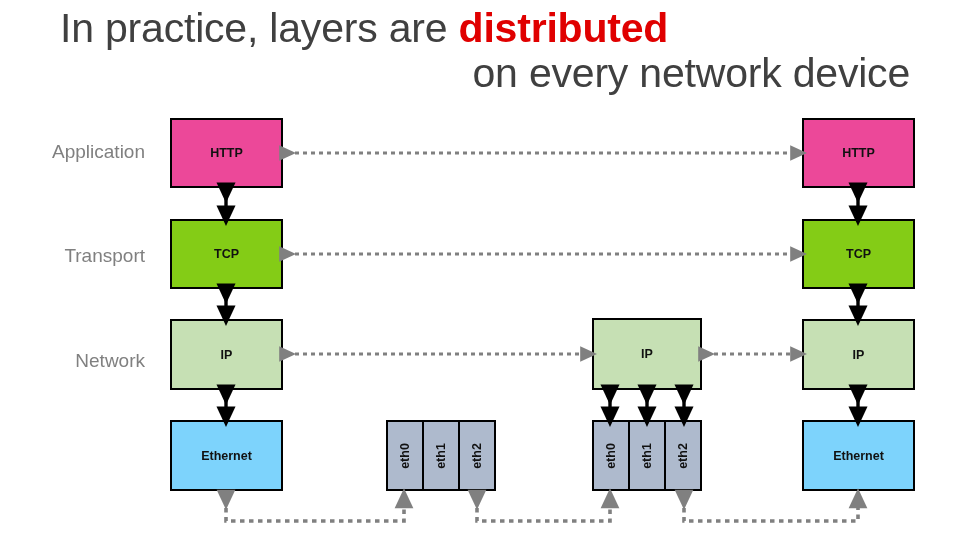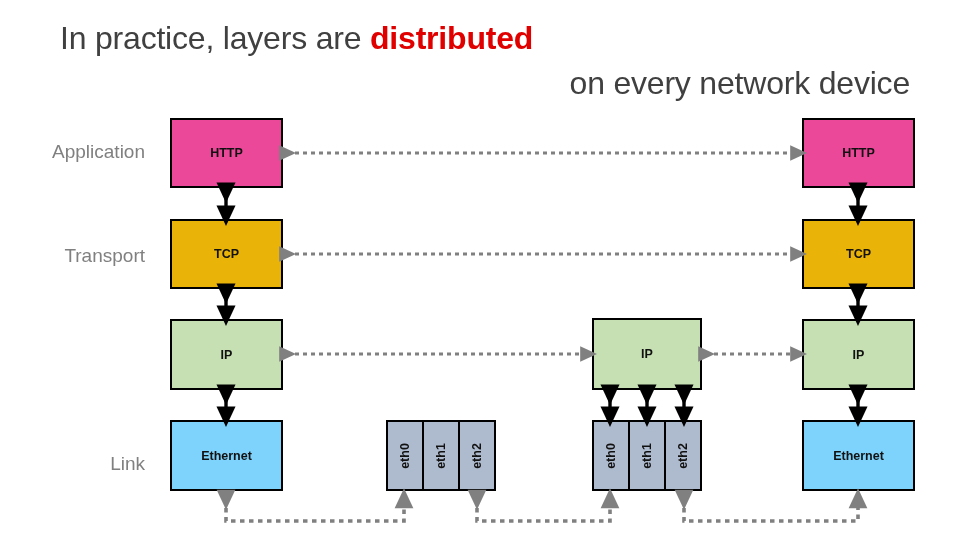--- a/index.html
+++ b/index.html
@@ -18,26 +18,25 @@
     overflow: hidden;
   }
 
   
   .title-block {
     position: absolute;
     left: 60px;
     top: 6px;
     width: 850px;
     text-align: right;
-    font-size: 32px;
+    font-size: 41px;
     line-height: 45px;
     color: #404040;
     font-weight: 400;
     letter-spacing: -0.2px;
-    margin-top: 10px;
   }
   .title-line1 { text-align: left; white-space: nowrap; }
   .title-line2 { text-align: right; white-space: nowrap; }
   .title-em {
     color: #e00000;
     font-weight: bold;
   }
 
   
   .row-label {
@@ -56,21 +55,21 @@
     box-sizing: border-box;
     border: 2.5px solid #000000;
     display: flex;
     align-items: center;
     justify-content: center;
     font-size: 12.5px;
     font-weight: bold;
     color: #111111;
   }
   .box.blue   { background: #ec4899; }
-  .box.orange { background: #eab308; }
+  .box.orange { background: #84cc16; }
   .box.green  { background: #c6e0b4; }
   .box.gray   { background: #7dd3fc; }
 
   
   .ethgroup {
     position: absolute;
     box-sizing: border-box;
     border: 2.5px solid #000000;
     background: #aebacd;
     display: flex;
@@ -106,21 +105,21 @@
 
 <div id="slide">
 
   <div class="title-block">
     <div class="title-line1"><span>In practice, layers are </span><span class="title-em">distributed</span></div>
     <div class="title-line2">on every network device</div>
   </div>
 
   <div class="row-label" style="left:0px; top:141px;">Application</div>
   <div class="row-label" style="left:0px; top:245px;">Transport</div>
-  <div class="row-label" style="left:0px; top:453px;">Link</div>
+  <div class="row-label" style="left:0px; top:350px;">Network</div>
 
   <div class="box blue" style="left:170px; top:118px; width:113px; height:70px;">HTTP</div>
   <div class="box orange" style="left:170px; top:219px; width:113px; height:70px;">TCP</div>
   <div class="box green" style="left:170px; top:319px; width:113px; height:71px;">IP</div>
   <div class="box gray" style="left:170px; top:420px; width:113px; height:71px;">Ethernet</div>
 
   <div class="ethgroup" style="left:386px; top:420px; width:110px; height:71px;">
     <div class="ethcell">
       <span>eth0</span>
     </div>

